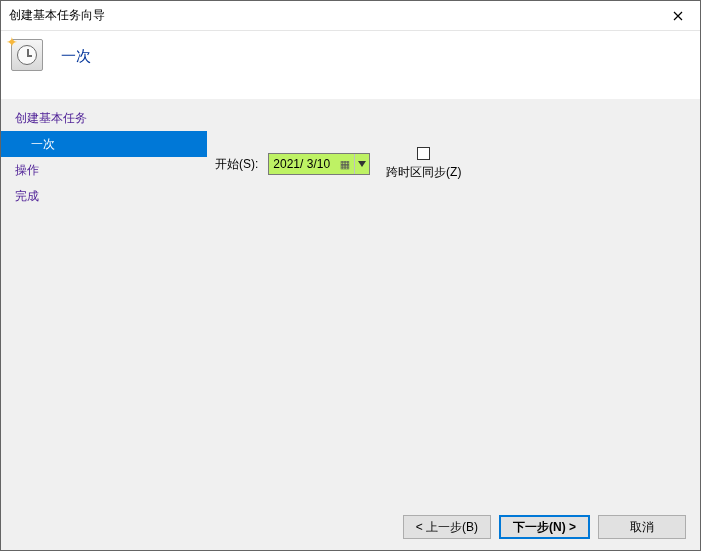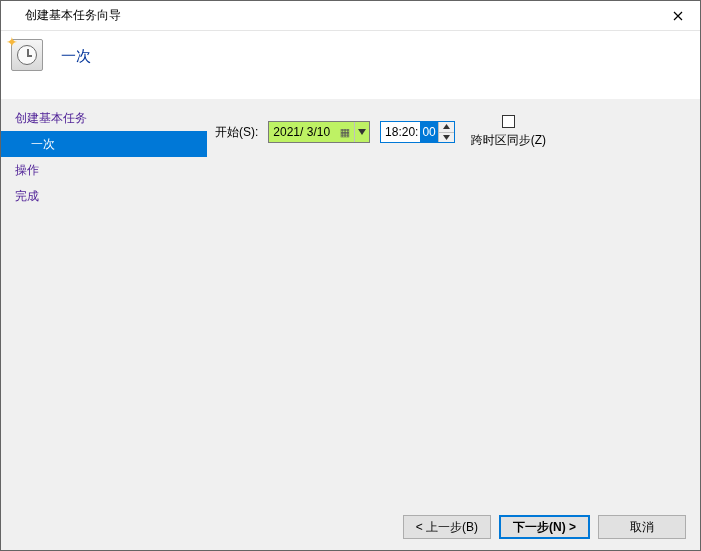--- a/index.html
+++ b/index.html
@@ -15,21 +15,21 @@
       background: #fff;
       display: flex;
       flex-direction: column;
     }
     .titlebar {
       height: 30px;
       background: #fff;
       display: flex;
       align-items: center;
       justify-content: space-between;
-      padding-left: 24px;
+      padding-left: 8px;
       border-bottom: 1px solid #e5e5e5;
     }
     .titlebar-title { font-size: 12px; color: #000; }
     .close-btn {
       width: 45px;
       height: 30px;
       display: flex;
       align-items: center;
       justify-content: center;
       font-size: 14px;
@@ -110,20 +110,21 @@
     }
     .nav-item.indent { padding-left: 30px; }
     .nav-item.active {
       background: #0078d7;
       color: #fff;
     }
 
     .content {
       flex: 1;
       padding: 16px 8px 0 8px;
+      margin-top: 32px;
     }
     .row {
       display: flex;
       align-items: center;
       gap: 6px;
     }
     .label { font-size: 12px; color: #000; padding-right: 4px;}
     .date-picker {
       display: flex;
       align-items: center;
@@ -244,36 +245,20 @@
         <div class="date-picker">
           <span class="date-text">2021/ 3/10</span>
           <span class="date-cal-icon">▦</span>
           <span class="date-drop">
             <svg viewBox="0 0 8 6">
                 <path d="M0 0 L8 0 L4 6 Z" fill="#333"></path>
               </svg>
           </span>
         </div>
 
-        <div class="time-picker">
-          <span class="time-text">18:20:</span>
-          <span class="time-sel">00</span>
-          <div class="spinner">
-            <div class="spin-btn">
-              <svg viewBox="0 0 7 5">
-                  <path d="M0 5 L7 5 L3.5 0 Z" fill="#333"></path>
-                </svg>
-            </div>
-            <div class="spin-btn">
-              <svg viewBox="0 0 7 5">
-                  <path d="M0 0 L7 0 L3.5 5 Z" fill="#333"></path>
-                </svg>
-            </div>
-          </div>
-        </div>
 
         <div class="checkbox-wrap">
           <div class="chk"></div>
           <span>跨时区同步(Z)</span>
         </div>
       </div>
     </div>
   </div>
 
   <div class="footer">

